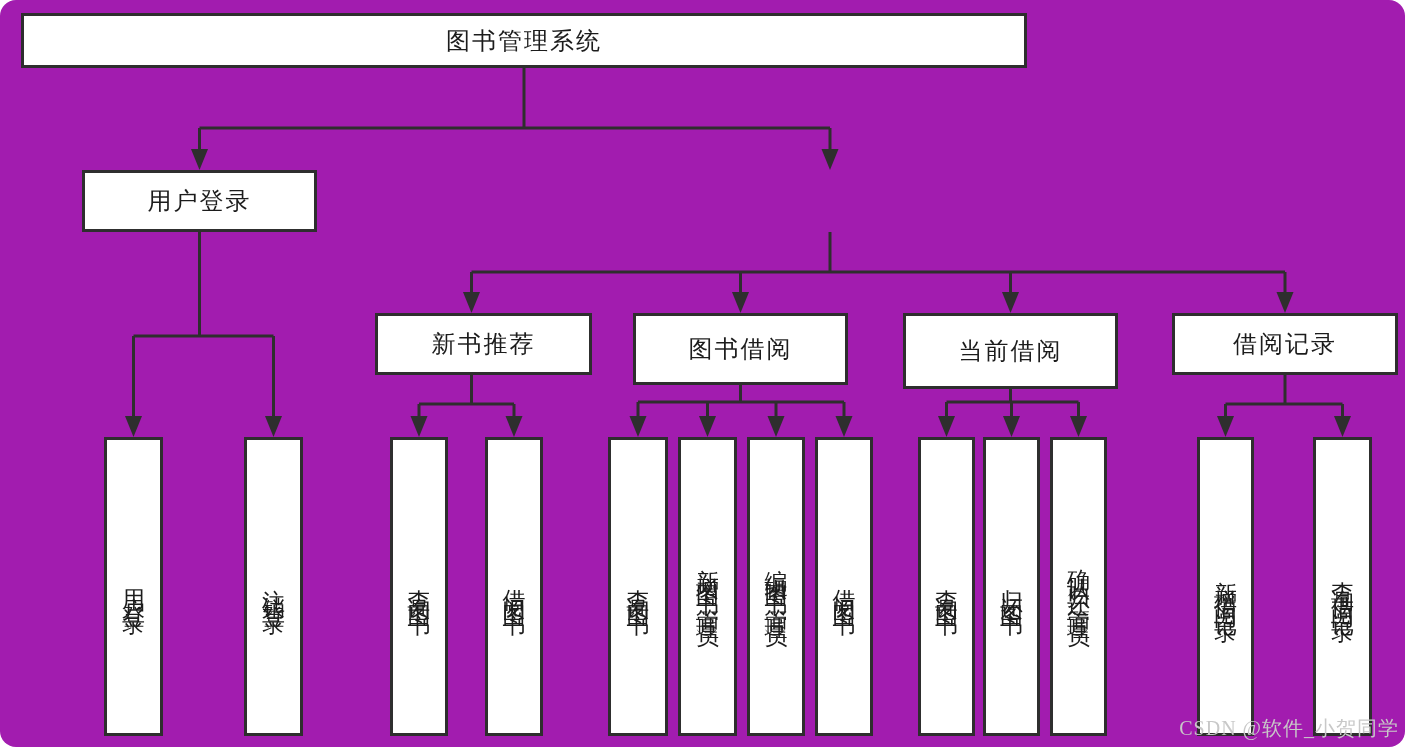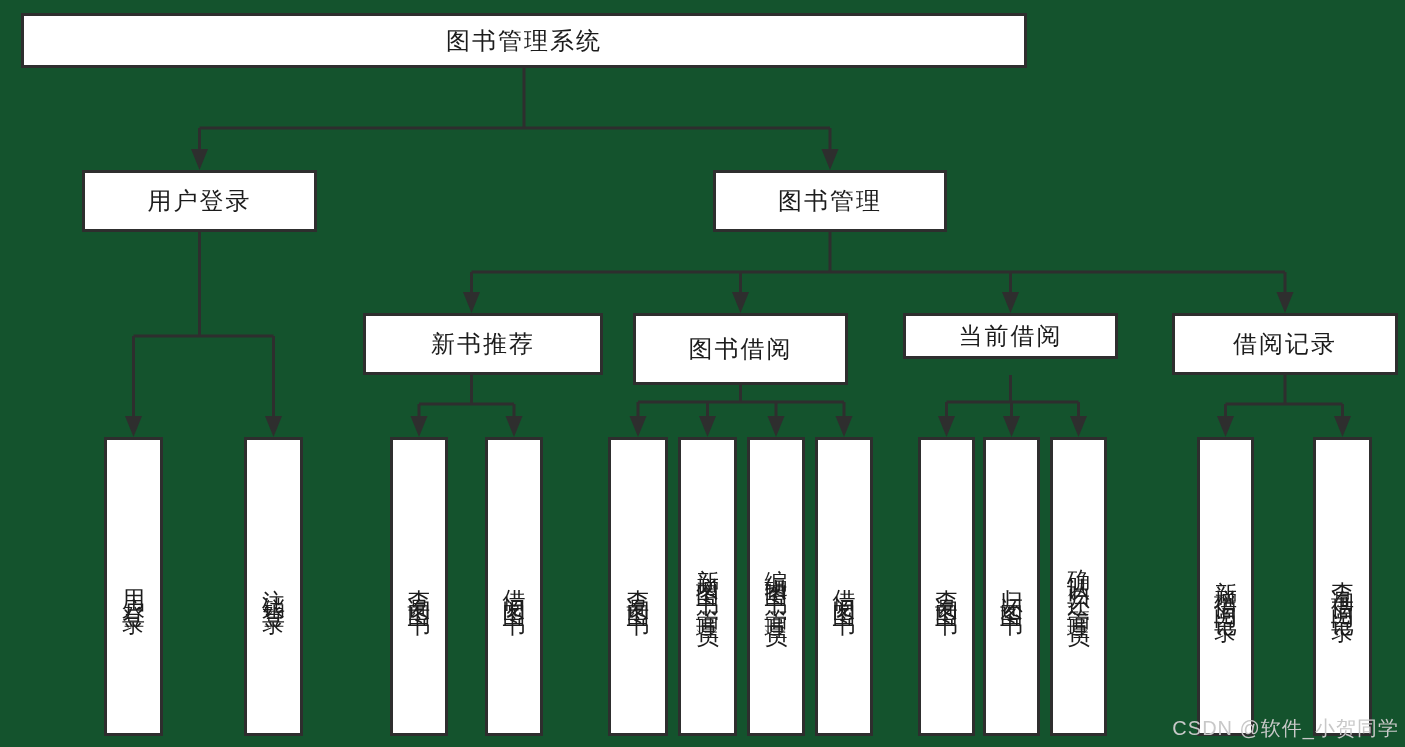--- a/index.html
+++ b/index.html
@@ -1,21 +1,22 @@
 <!DOCTYPE html>
 <html><head>
 <meta charset="utf-8">
 <style>
   html,body{margin:0;padding:0;background:#ffffff;}
   .stage{
     position:relative;
     width:1405px;height:747px;
-    background:#14532d;
-    font-family:Liberation Sans, sans-serif;
+    background:#a21caf;
+    font-family:Liberation Serif, serif;
     overflow:hidden;
+    border-radius:16px;
   }
   .stage svg{position:absolute;left:0;top:0;pointer-events:none;}
   .node{
     position:absolute;
     box-sizing:border-box;
     border:3px solid #2e2e2e;
     background:#ffffff;
     display:flex;align-items:center;justify-content:center;
     color:#1c1c1c;
   }
@@ -74,25 +75,24 @@
       <polygon points="1003,416 1020,416 1011.5,437"></polygon>
       <polygon points="1070,416 1087,416 1078.5,437"></polygon>
       <polygon points="1217,416 1234,416 1225.5,437"></polygon>
       <polygon points="1334,416 1351,416 1342.5,437"></polygon>
     </g>
   </svg>
 
   <div class="node hbox" style="left:21px;top:13px;width:1006px;height:55px;">图书管理系统</div>
 
   <div class="node hbox" style="left:82px;top:170px;width:235px;height:62px;">用户登录</div>
-  <div class="node hbox" style="left:713px;top:170px;width:234px;height:62px;">图书管理</div>
 
-  <div class="node hbox" style="left:363px;top:313px;width:240px;height:62px;">新书推荐</div>
+  <div class="node hbox" style="left:375px;top:313px;width:217px;height:62px;">新书推荐</div>
   <div class="node hbox" style="left:633px;top:313px;width:215px;height:72px;">图书借阅</div>
-  <div class="node hbox" style="left:903px;top:313px;width:215px;height:46px;">当前借阅</div>
+  <div class="node hbox" style="left:903px;top:313px;width:215px;height:76px;">当前借阅</div>
   <div class="node hbox" style="left:1172px;top:313px;width:226px;height:62px;">借阅记录</div>
 
   <div class="node vbox" style="left:104px;top:437px;width:59px;height:299px;">用户登录</div>
   <div class="node vbox" style="left:244px;top:437px;width:59px;height:299px;">注销登录</div>
 
   <div class="node vbox" style="left:390px;top:437px;width:58px;height:299px;">查询图书</div>
   <div class="node vbox" style="left:485px;top:437px;width:58px;height:299px;">借阅图书</div>
 
   <div class="node vbox" style="left:608px;top:437px;width:60px;height:299px;">查询图书</div>
   <div class="node vbox" style="left:678px;top:437px;width:59px;height:299px;">新增图书（管理员）</div>

